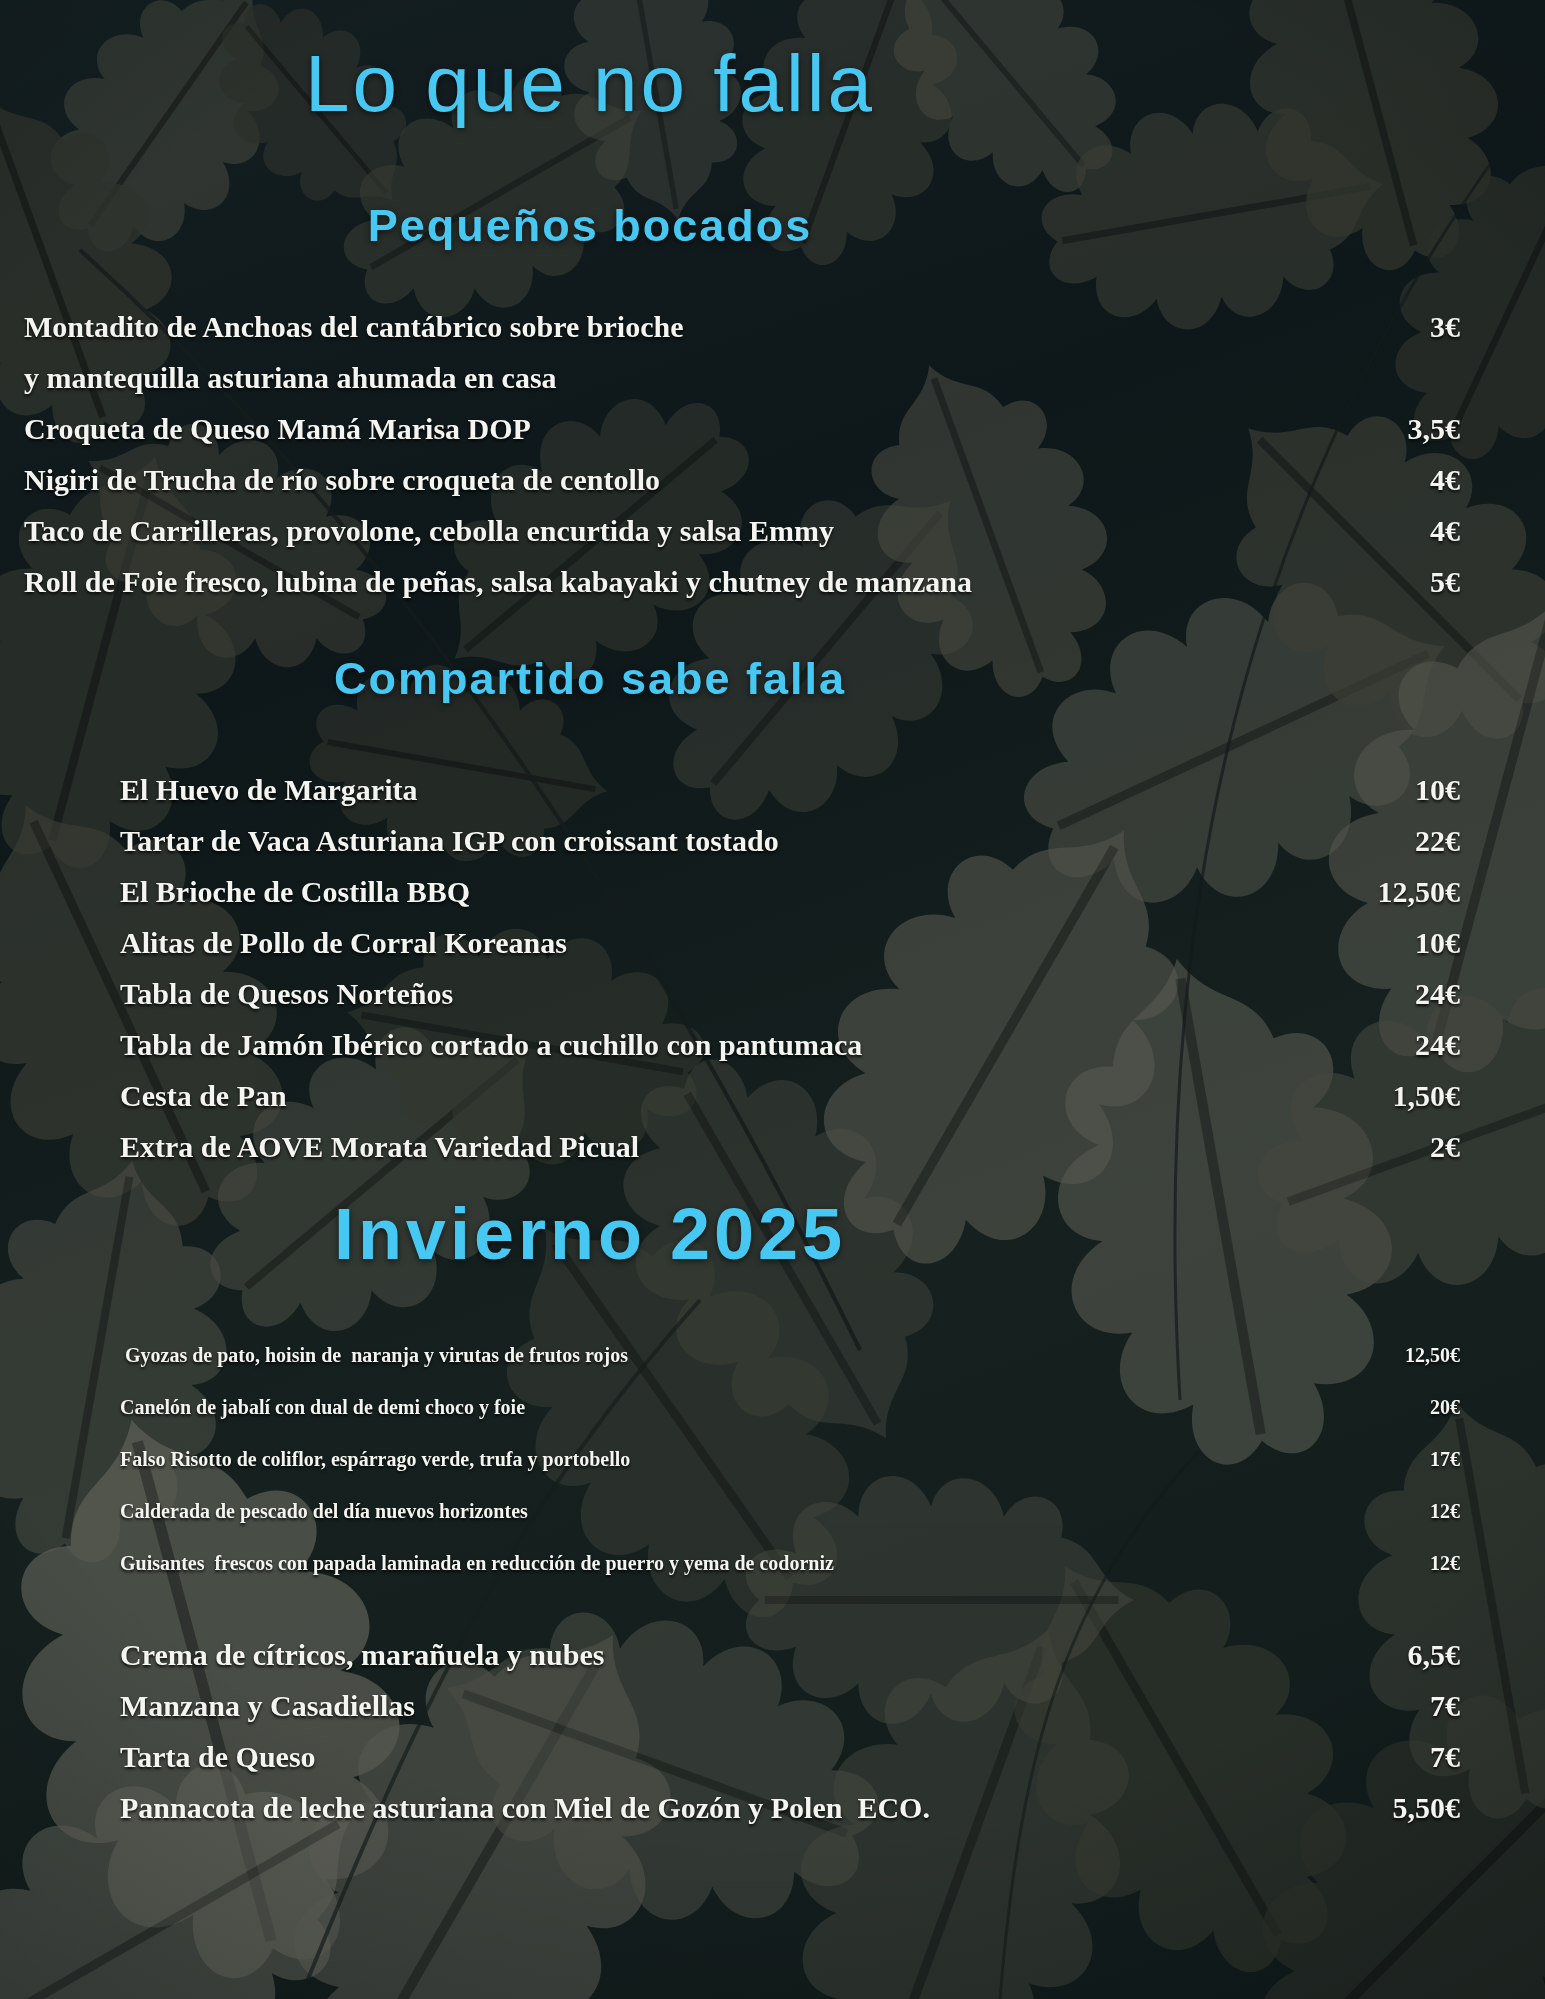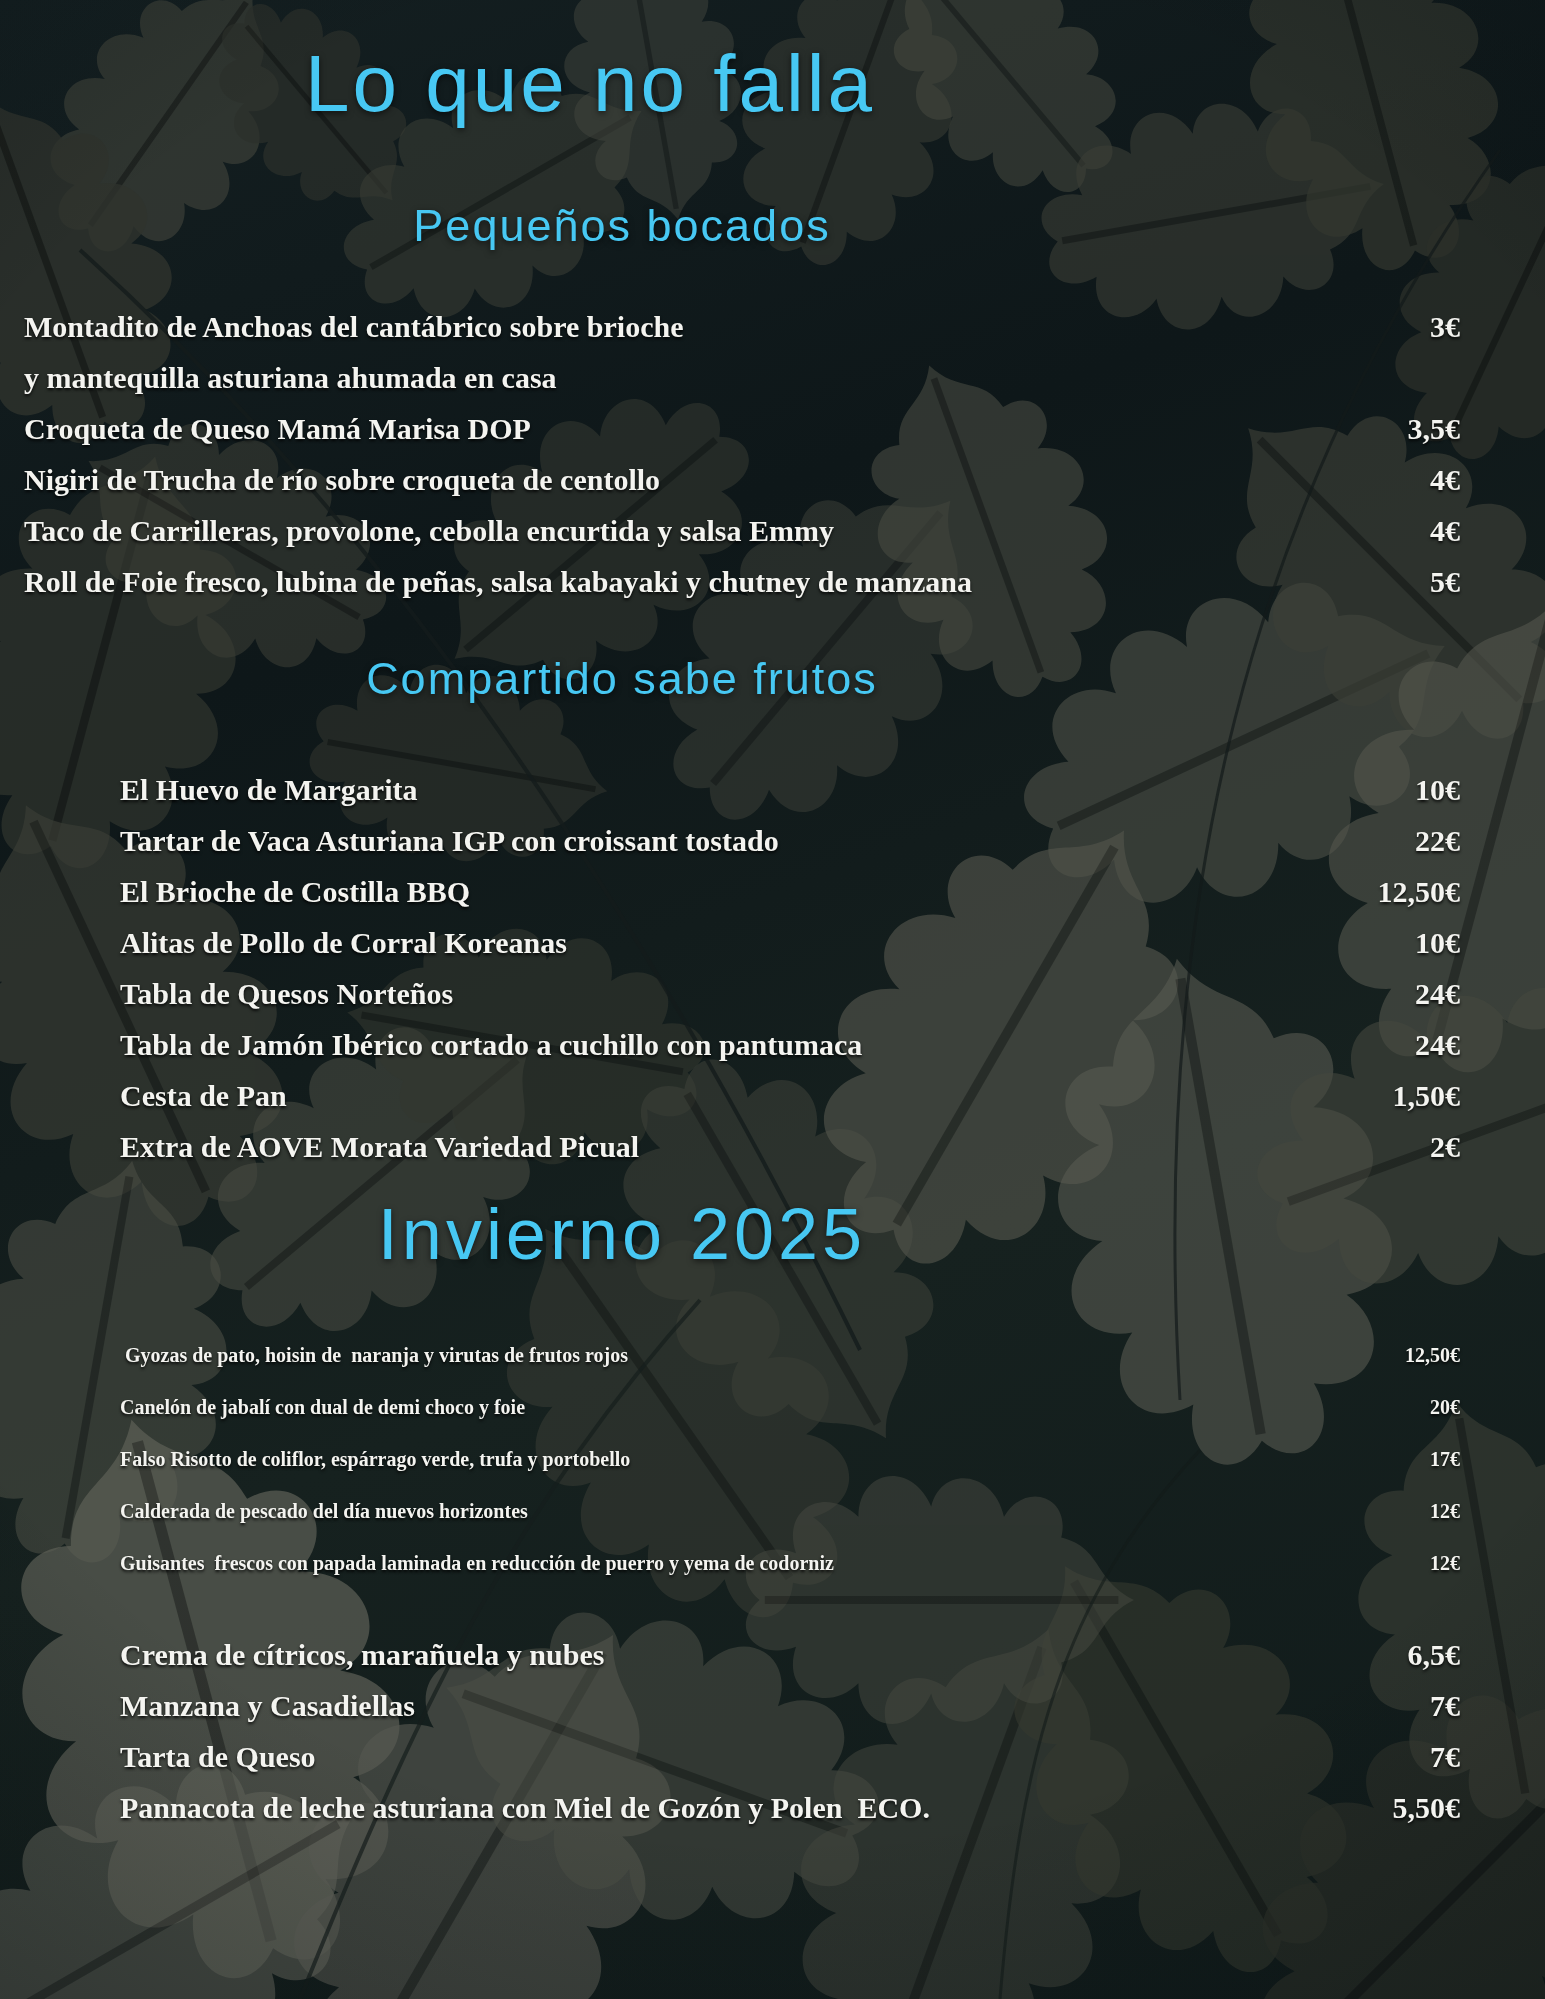--- a/index.html
+++ b/index.html
@@ -22,23 +22,22 @@
     background:radial-gradient(120% 90% at 50% 45%, rgba(0,0,0,0) 52%, rgba(4,10,12,.55) 100%);
   }
   .content{position:absolute;inset:0;}
   .heading-col{width:1180px;text-align:center;color:var(--accent);font-weight:normal;}
   h1.title{
     margin-top:40px;
     font-size:80px;line-height:1.1;letter-spacing:3px;
     text-shadow:0 2px 6px rgba(0,0,0,.6);
   }
   .menu-section .sec-heading{
-    font-weight:normal;letter-spacing:2px;
+    font-weight:bold;letter-spacing:2px;
     text-shadow:0 2px 6px rgba(0,0,0,.6);
-    margin-left:32px;
   }
   .sec0 .sec-heading{font-size:45px;line-height:55px;margin-top:70px;}
   .sec1 .sec-heading{font-size:45px;line-height:55px;margin-top:44px;}
   .sec2 .sec-heading{font-size:72px;line-height:85px;margin-top:20px;letter-spacing:4px;}
   .sec3 .sec-heading{font-size:66px;line-height:73px;margin-top:34px;letter-spacing:3px;}
   .rows{margin:0 85px 0 120px;}
   .sec0 .rows{margin-top:48px;margin-left:24px;}
   .sec1 .rows{margin-top:58px;text-align:right;}
   .sec2 .rows{margin-top:52px;}
   .sec3 .rows{margin-top:40px;}
@@ -139,21 +138,21 @@
               <span class="item-name">Taco de Carrilleras, provolone, cebolla encurtida y salsa Emmy</span>
               <span class="item-price">4€</span>
             </div>
             <div class="row">
               <span class="item-name">Roll de Foie fresco, lubina de peñas, salsa kabayaki y chutney de manzana</span>
               <span class="item-price">5€</span>
             </div>
           </div>
         </section>
         <section class="menu-section sec1">
-          <h2 class="sec-heading heading-col">Compartido sabe frutos</h2>
+          <h2 class="sec-heading heading-col">Compartido sabe falla</h2>
           <div class="rows">
             <div class="row">
               <span class="item-name">El Huevo de Margarita</span>
               <span class="item-price">10€</span>
             </div>
             <div class="row">
               <span class="item-name">Tartar de Vaca Asturiana IGP con croissant tostado</span>
               <span class="item-price">22€</span>
             </div>
             <div class="row">

